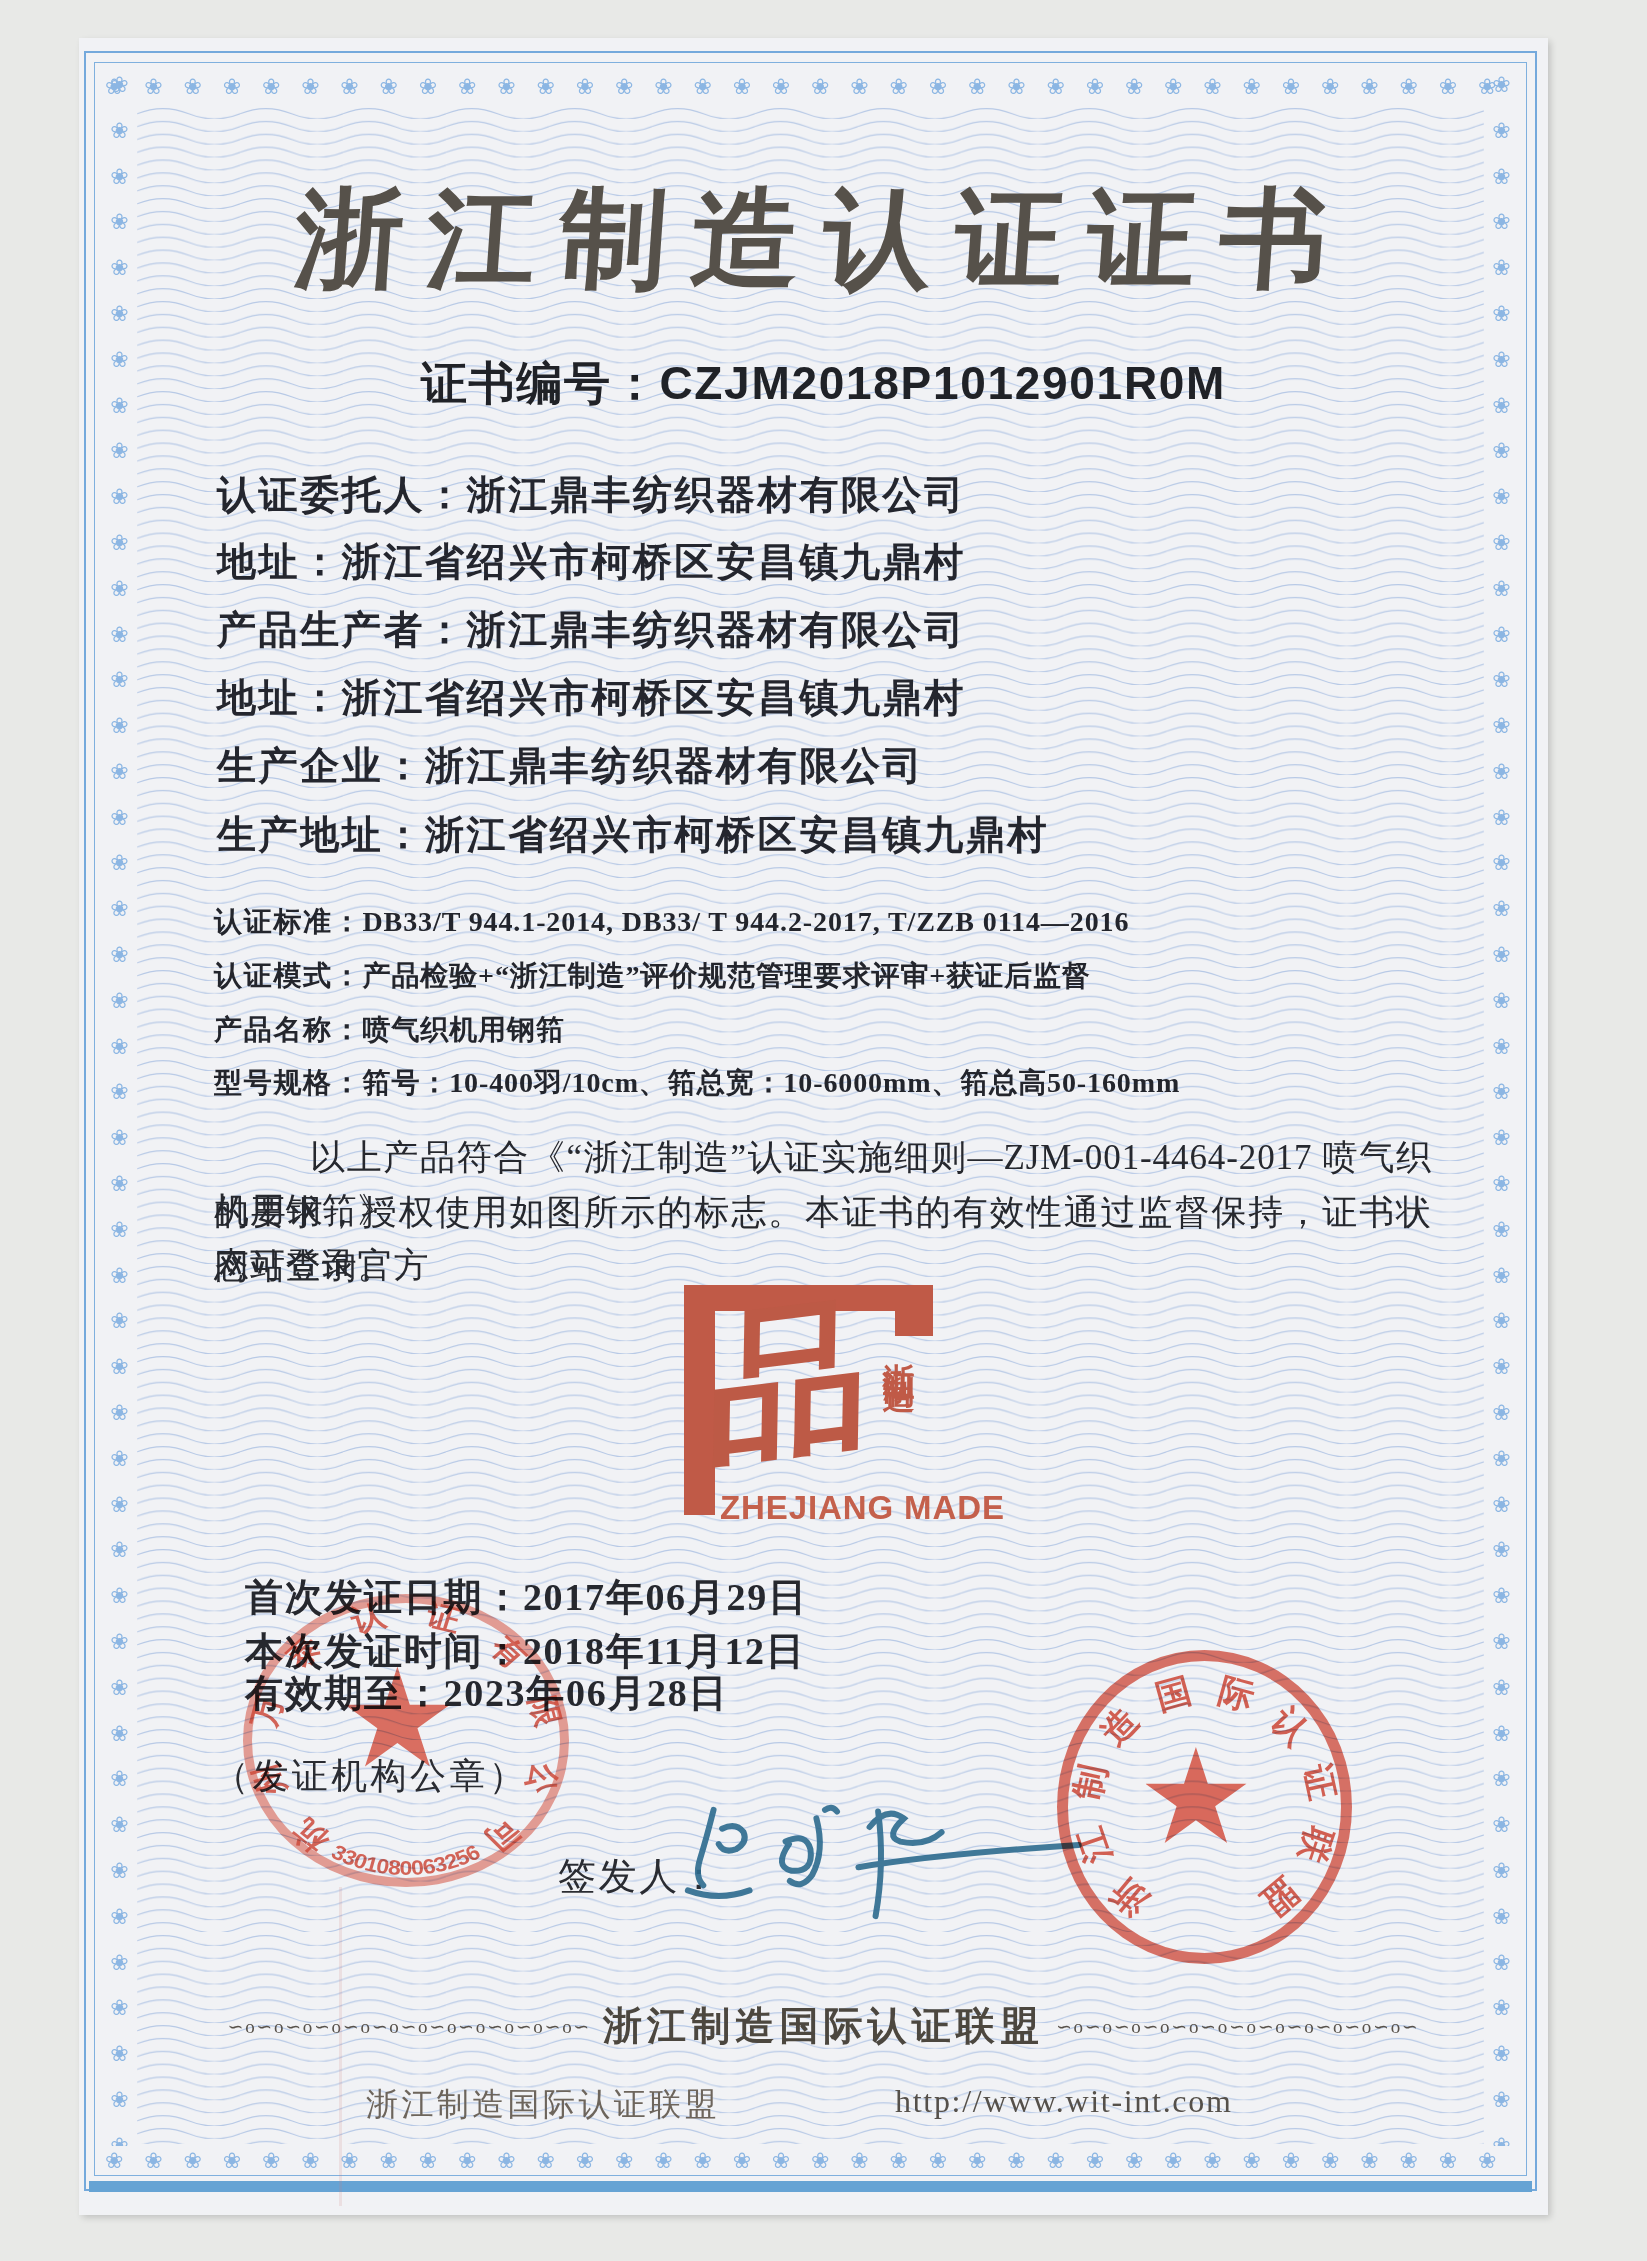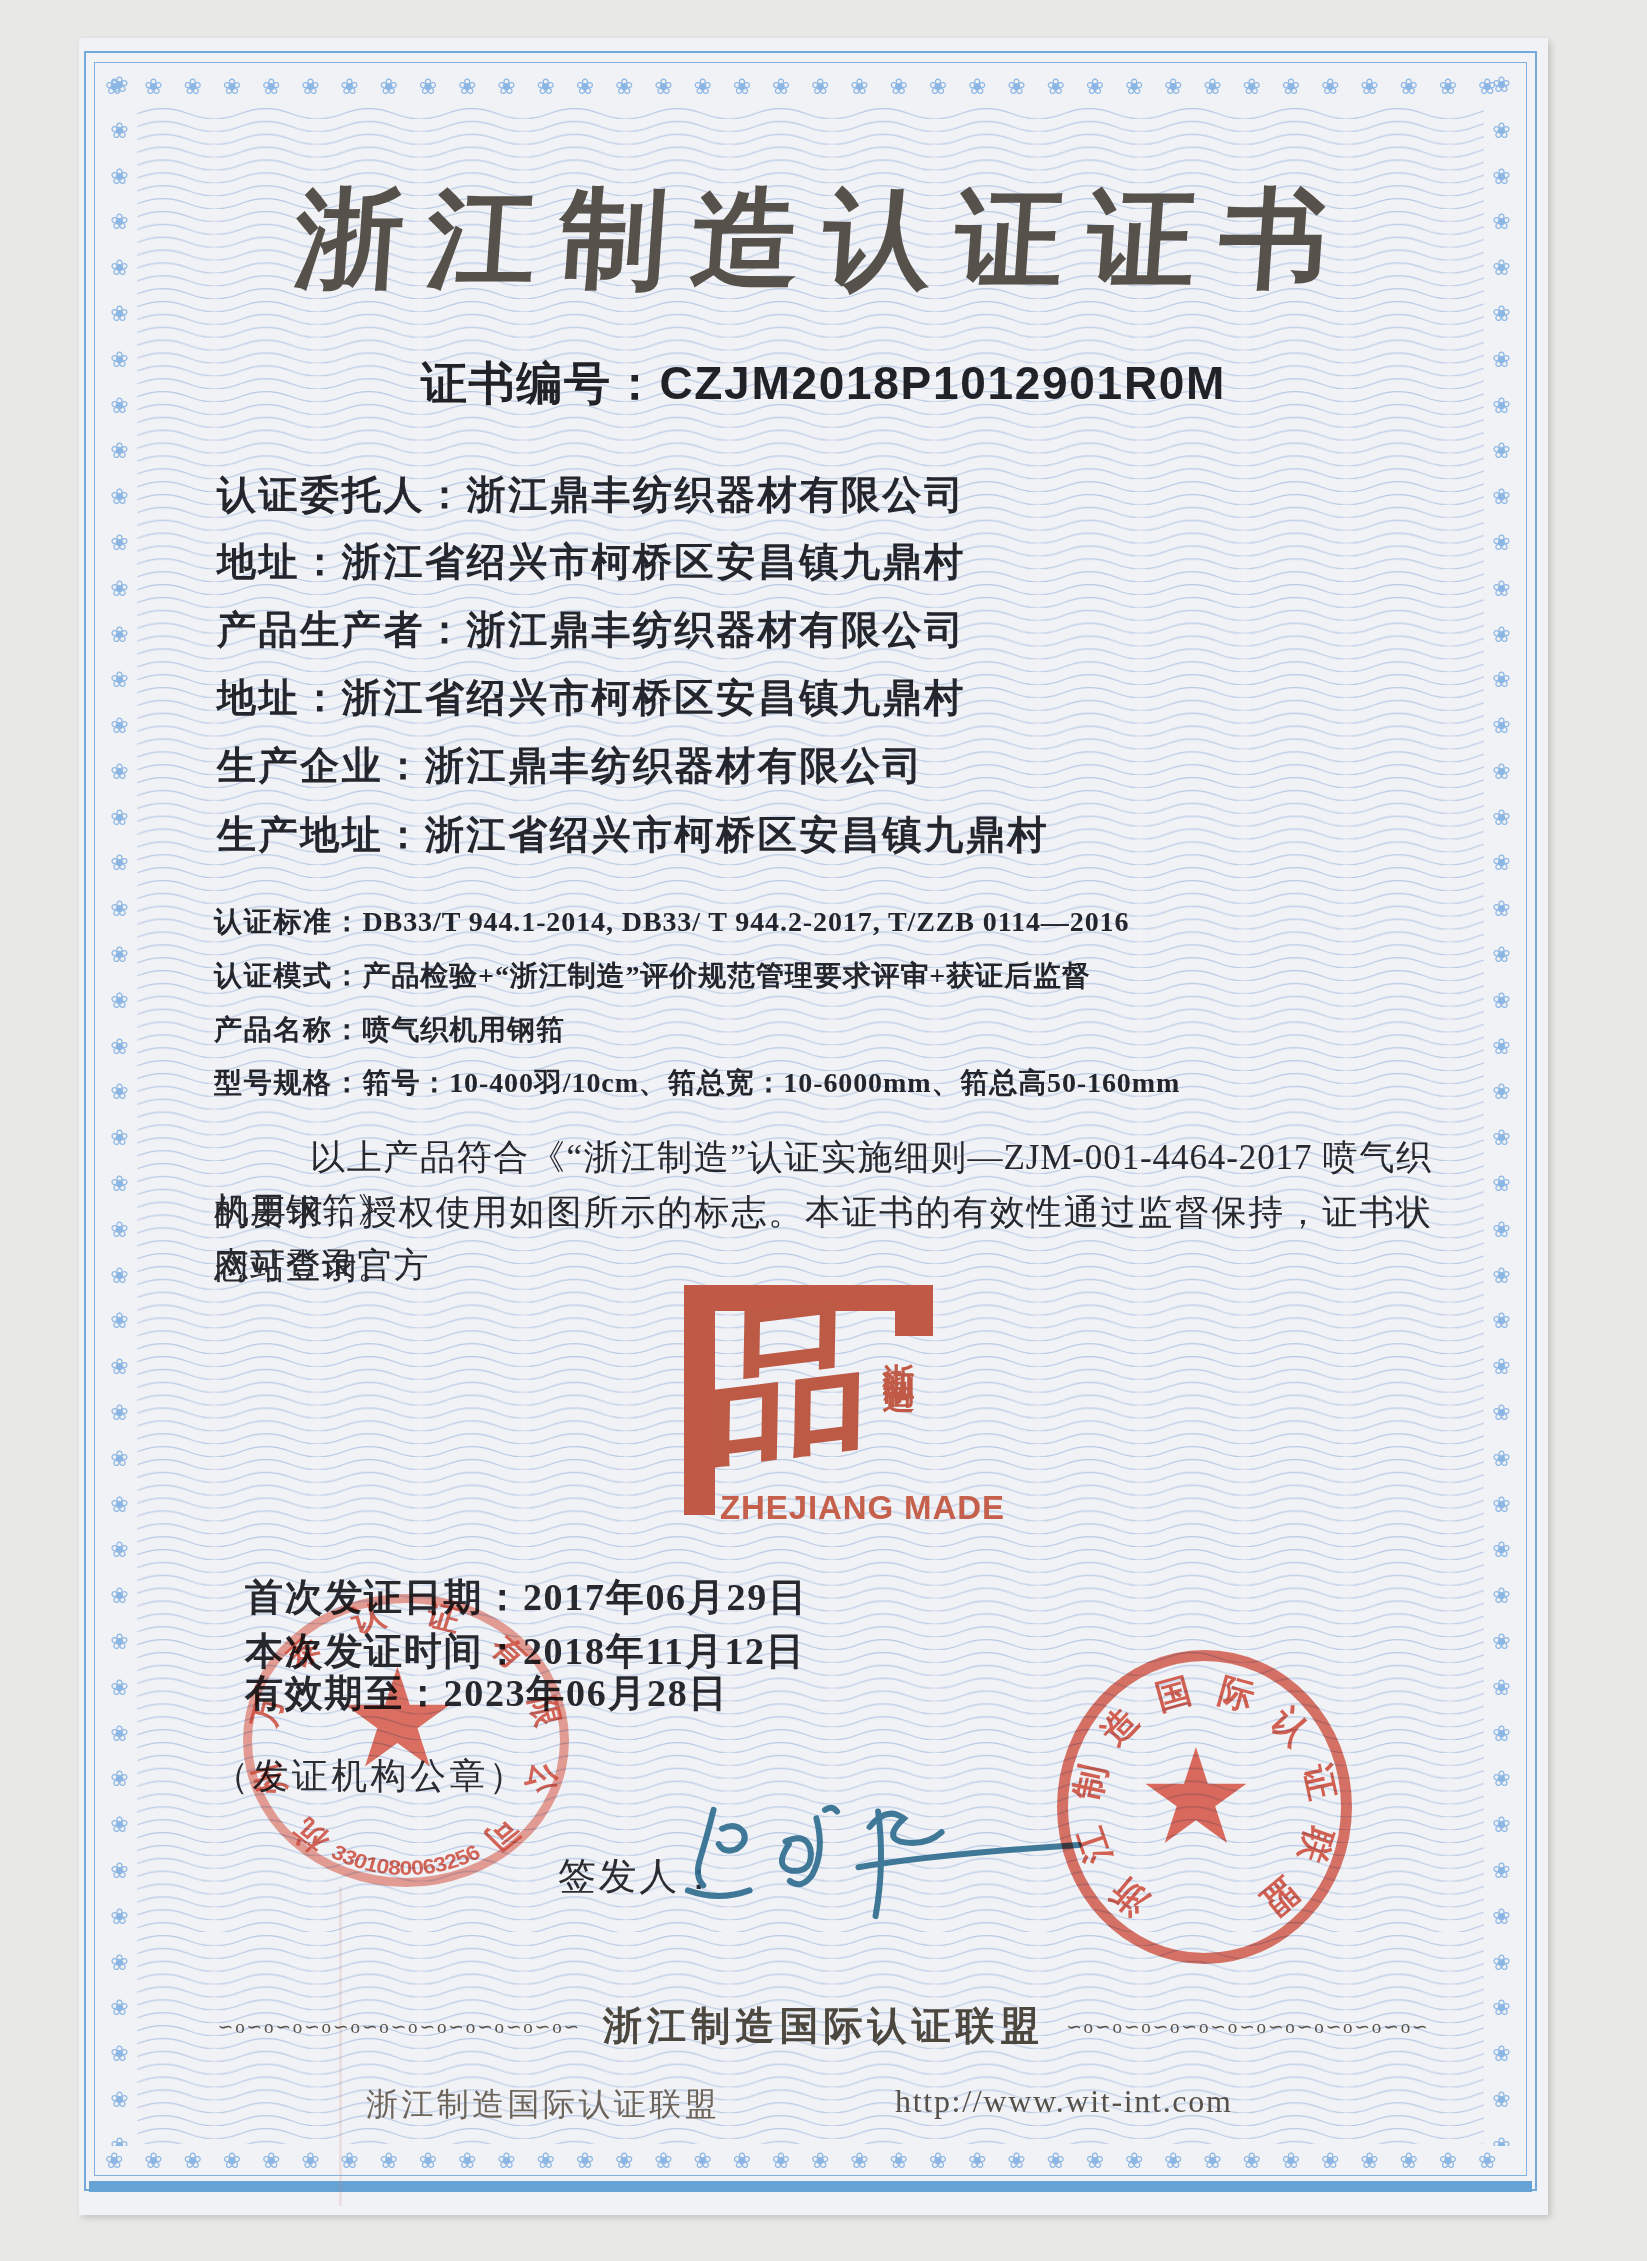--- a/index.html
+++ b/index.html
@@ -67,21 +67,21 @@
   #right-seal .ring{position:absolute;inset:0;border:11px solid rgba(216,70,52,.78);border-radius:50%;}
   .star{position:absolute;left:50%;top:50%;background:rgba(221,70,50,.82);
     clip-path:polygon(50% 0%,61.8% 38.2%,100% 38.2%,69.1% 61.8%,80.9% 100%,50% 76.4%,19.1% 100%,30.9% 61.8%,0% 38.2%,38.2% 38.2%);}
   #left-seal .star{width:105px;height:100px;transform:translate(-50%,-50%) translate(-8.6px,-24px);}
   #right-seal .star{width:101px;height:96px;transform:translate(-50%,-50%) translate(-8.6px,-12px);}
   .arc{position:absolute;inset:0;color:rgba(214,62,45,.85);font-weight:bold;}
   #left-seal .arc-co{font-size:30px;transform:scaleX(1.12);}
   #left-seal .arc-num{font-size:20.6px;font-family:"Liberation Sans",sans-serif;transform:scaleX(1.12);}
   #right-seal .arc-name{font-size:35px;}
   
-  .alliance-row{left:0;top:1999px;width:1647px;display:flex;justify-content:center;align-items:center;gap:22px;}
+  .alliance-row{left:0;top:1999px;width:1647px;display:flex;justify-content:center;align-items:center;gap:12px;}
   .alliance-row .fl{font-size:19px;color:#57514a;letter-spacing:1.7px;white-space:nowrap;overflow:hidden;max-width:395px;}
   .alliance-row .name{font-size:39px;font-weight:bold;color:#4c473f;letter-spacing:5.1px;white-space:nowrap;}
   .issuer{left:366px;top:2083px;font-size:32px;color:#6d655c;letter-spacing:3.4px;}
   .url{left:895px;top:2083px;font-size:32px;color:#55504a;letter-spacing:1.7px;}
   .crease{left:339px;top:1887px;width:2.6px;height:319px;background:rgba(205,125,125,.16);}
 </style>
 </head>
 <body>
 
 <div id="stage">

